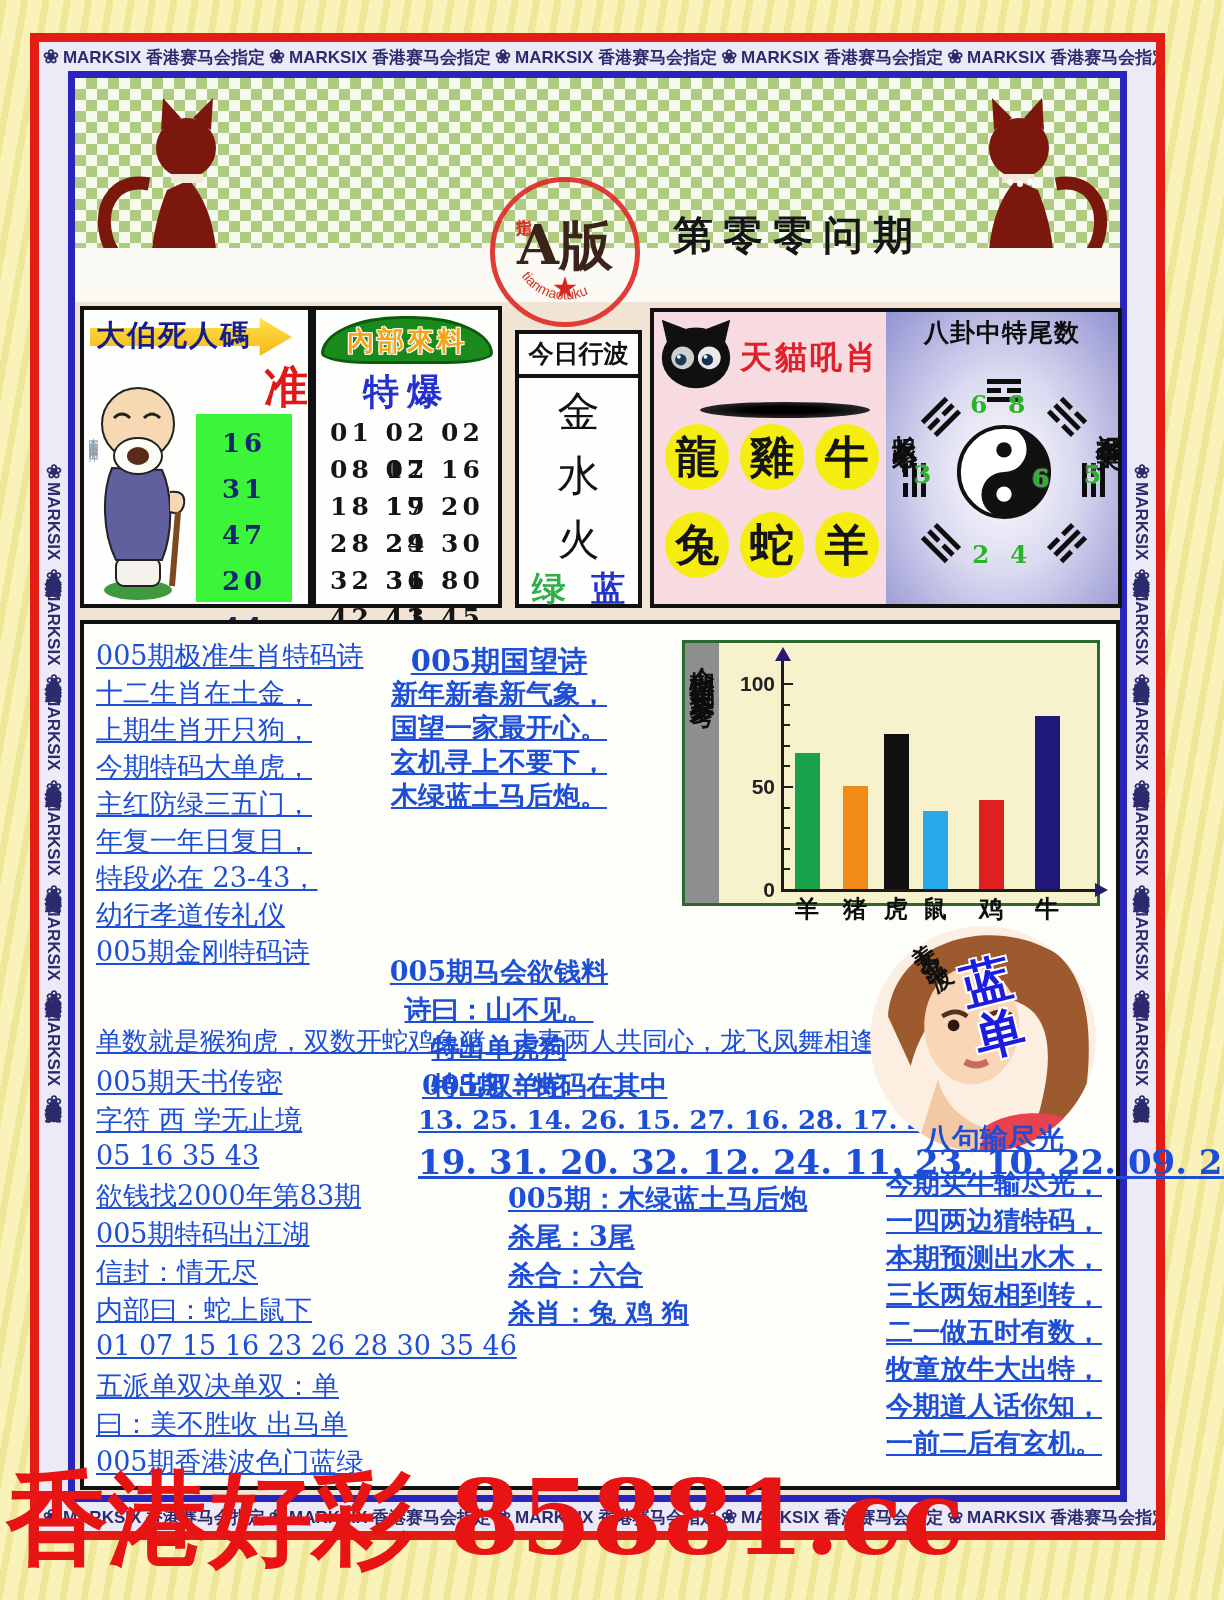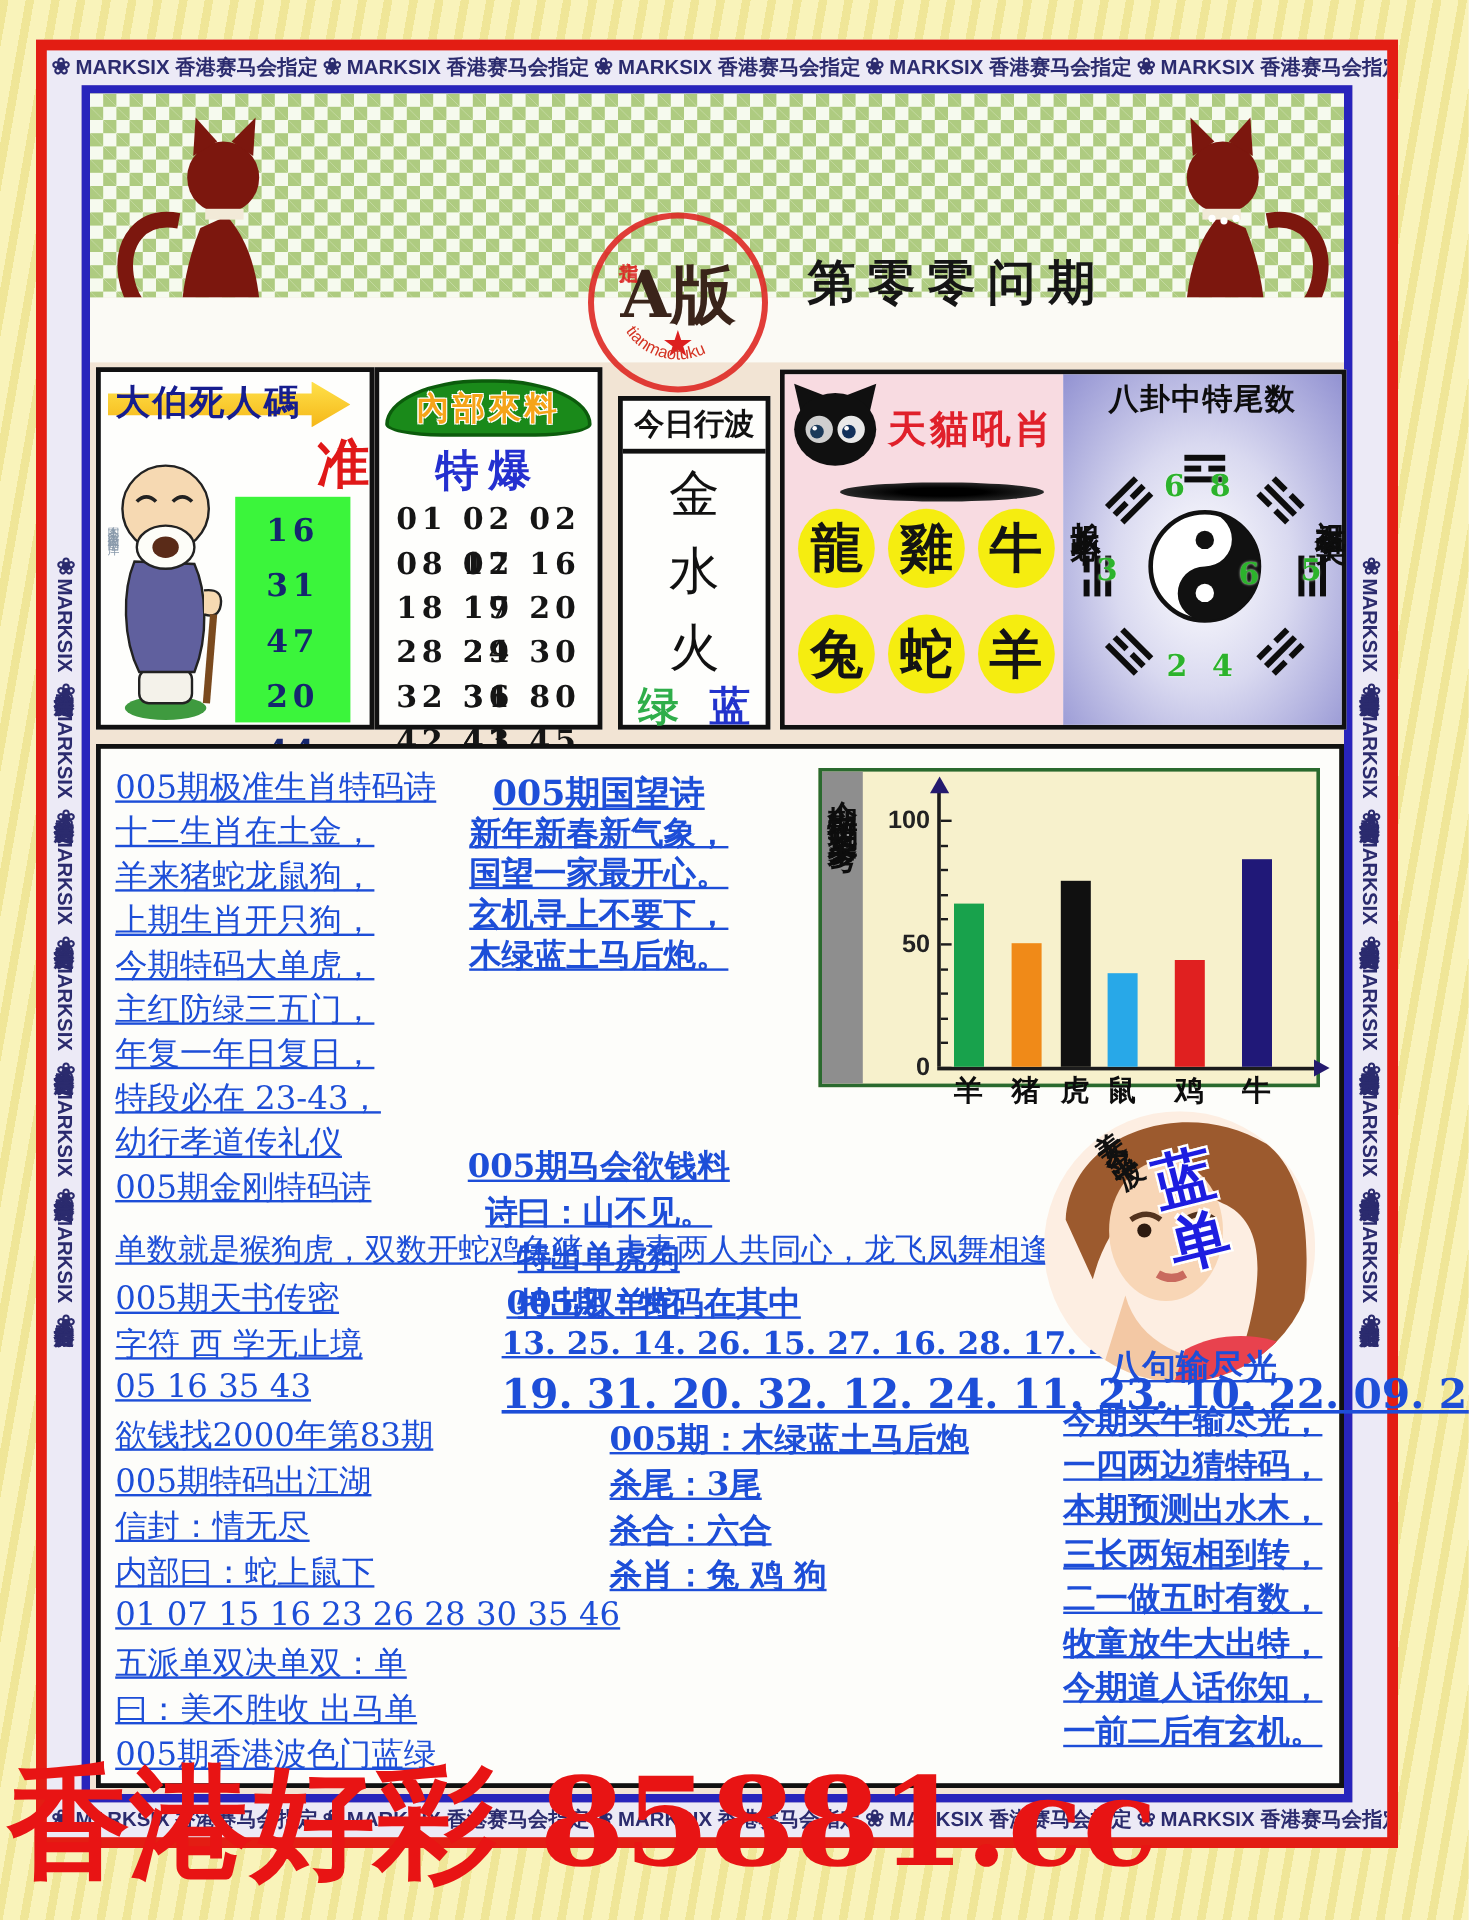--- a/index.html
+++ b/index.html
@@ -319,21 +319,20 @@
             <div class="bg-num" style="left:86px; top:228px;">2 4</div>
             <div class="vtext" style="left:2px; top:102px;">长跟必中</div>
             <div class="vtext" style="left:206px; top:102px;">祝君中奖</div>
           </div>
         </div>
 
         <div class="main-box">
           <div class="mtext left-poem lines">
               <div>005期极准生肖特码诗</div>
               <div>十二生肖在土金，</div>
-              <div>羊来猪蛇龙鼠狗，</div>
               <div>上期生肖开只狗，</div>
               <div>今期特码大单虎，</div>
               <div>主红防绿三五门，</div>
               <div>年复一年日复日，</div>
               <div>特段必在 23-43，</div>
               <div>幼行孝道传礼仪</div>
               <div>005期金刚特码诗</div>
             </div>
 
           <div class="mtext center-poem">

